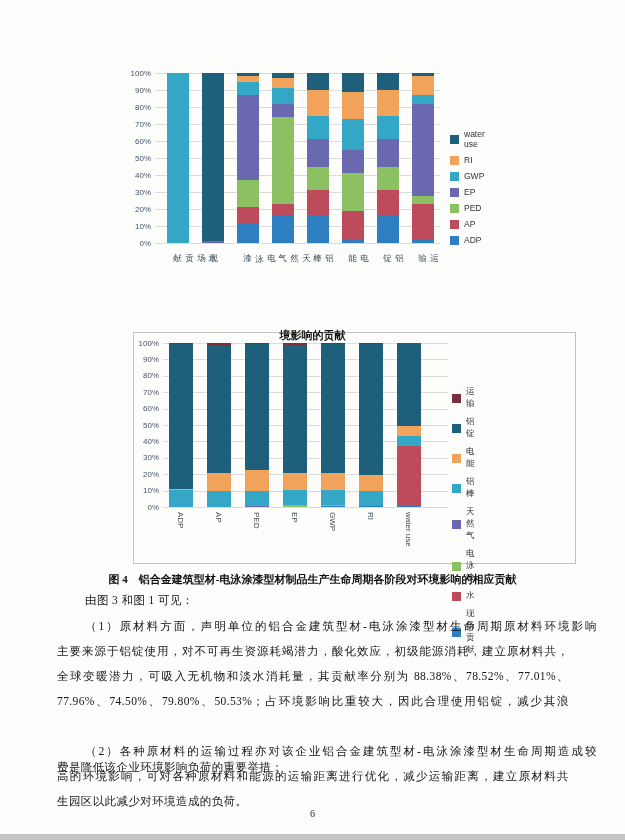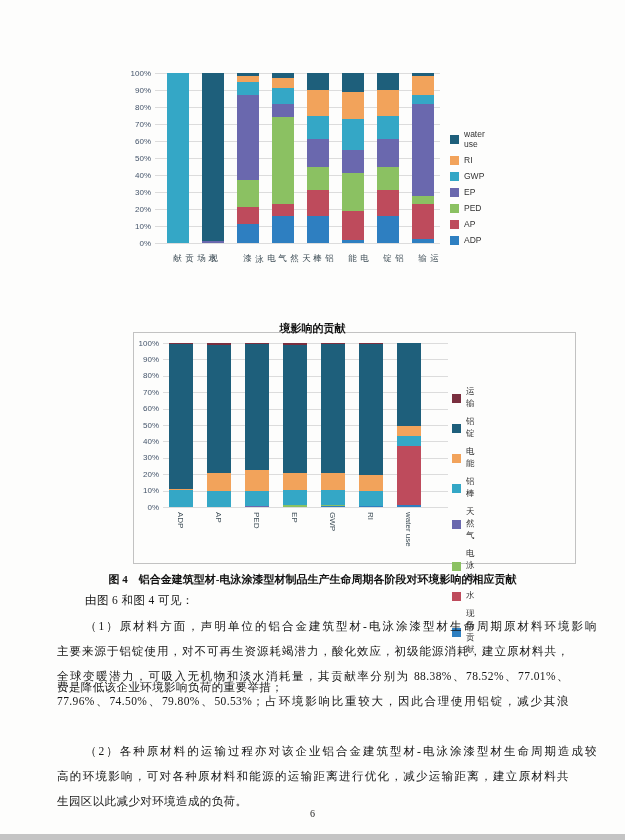--- a/index.html
+++ b/index.html
@@ -273,30 +273,30 @@
           <div class="legend-swatch" style="background: rgb(190, 75, 92);"></div>
           <div class="legend-label">水</div>
         </div>
         <div class="legend-item">
           <div class="legend-swatch" style="background: rgb(46, 127, 193);"></div>
           <div class="legend-label">现场贡献</div>
         </div>
       </div>
     </div>
 
-  <div class="caption" style="top:321px;">境影响的贡献</div>
+  <div class="caption" style="top:328px;">境影响的贡献</div>
   <div class="caption" style="top:572px;">图 4　铝合金建筑型材-电泳涂漆型材制品生产生命周期各阶段对环境影响的相应贡献</div>
 
-  <div class="bodyline indent" style="top:593px;">由图 6 和图 4 可见：</div>
+  <div class="bodyline indent" style="top:593px;">由图 3 和图 1 可见：</div>
 
   <div class="bodyline indent fill" style="top:619px;">（1）原材料方面，声明单位的铝合金建筑型材-电泳涂漆型材生命周期原材料环境影响</div>
   <div class="bodyline fill" style="top:644px;">主要来源于铝锭使用，对不可再生资源耗竭潜力，酸化效应，初级能源消耗，建立原材料共，</div>
   <div class="bodyline fill" style="top:669px;">全球变暖潜力，可吸入无机物和淡水消耗量，其贡献率分别为 88.38%、78.52%、77.01%、</div>
   <div class="bodyline fill" style="top:694px;">77.96%、74.50%、79.80%、50.53%；占环境影响比重较大，因此合理使用铝锭，减少其浪</div>
-  <div class="bodyline" style="top:680px;">费是降低该企业环境影响负荷的重要举措；</div>
+  <div class="bodyline" style="top:760px;">费是降低该企业环境影响负荷的重要举措；</div>
 
   <div class="bodyline indent fill" style="top:744px;">（2）各种原材料的运输过程亦对该企业铝合金建筑型材-电泳涂漆型材生命周期造成较</div>
   <div class="bodyline" style="top:794px;">生园区以此减少对环境造成的负荷。</div>
   <div class="bodyline fill" style="top:769px;">高的环境影响，可对各种原材料和能源的运输距离进行优化，减少运输距离，建立原材料共</div>
 
   <div class="pagenum" style="top:808px;">6</div>
 
   <div class="scan-edge"></div>
 </div>
 

